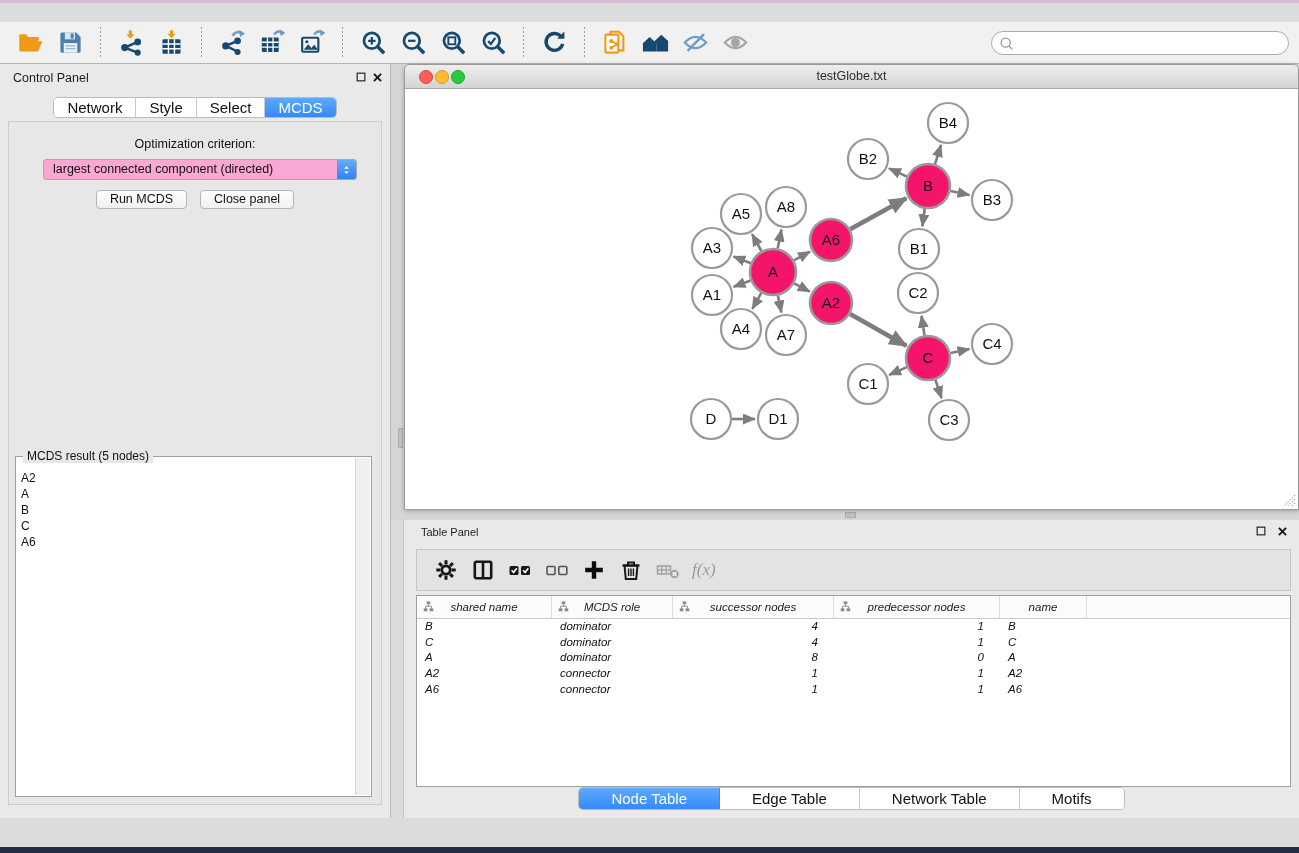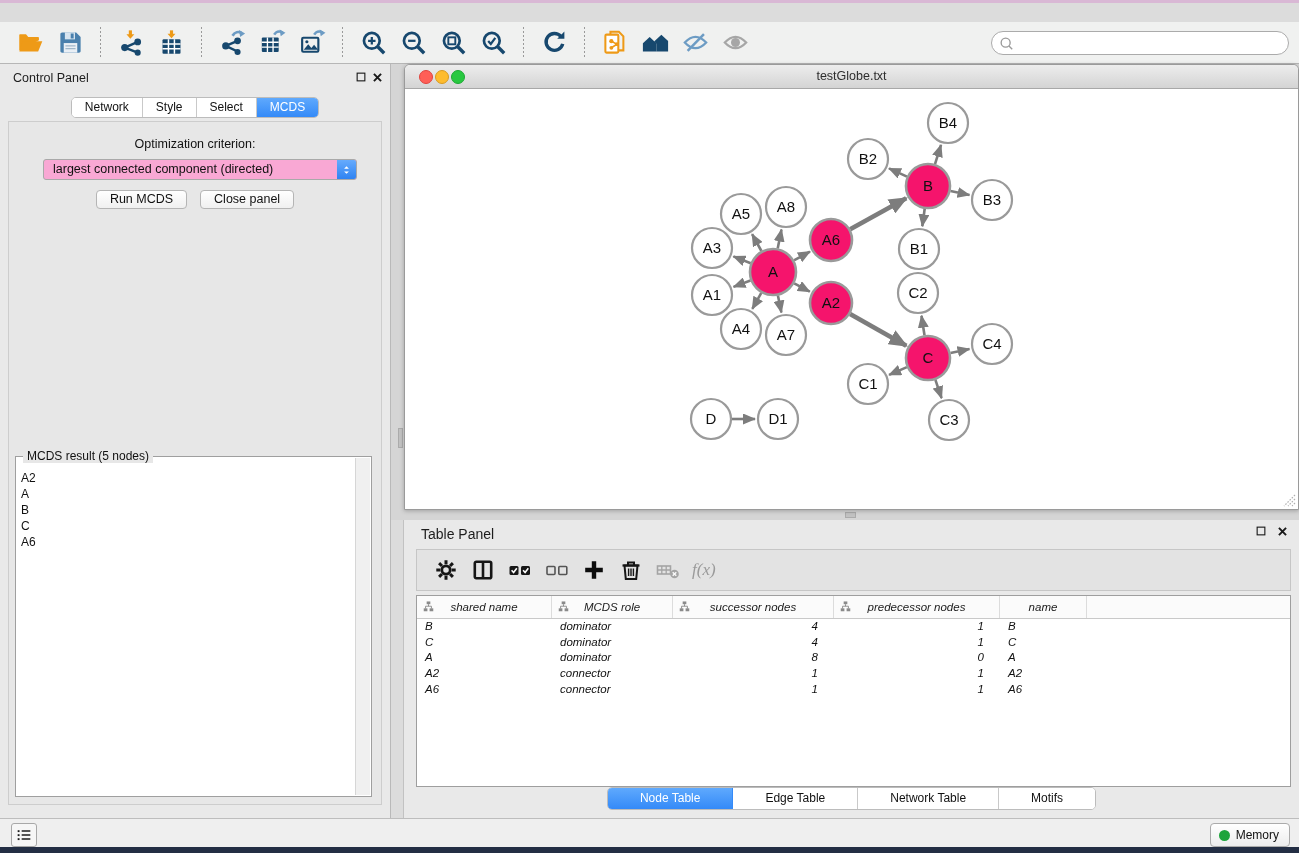--- a/index.html
+++ b/index.html
@@ -22,21 +22,21 @@
   .search-wrap svg{position:absolute;left:6px;top:3px;}
   .search-wrap input{position:absolute;left:26px;top:1px;width:260px;height:18px;border:none;outline:none;font-size:12px;background:transparent;}
   
   .content{position:absolute;left:0;top:64px;width:1299px;height:754px;}
   
   .control-panel{position:absolute;left:0;top:0;width:391px;height:754px;background:#e9e9e9;border-right:1px solid #b9b9b9;box-sizing:border-box;}
   .cp-title{position:absolute;left:13px;top:7px;font-size:12.5px;color:#1d1d1d;}
   .panel-float{position:absolute;width:16px;height:16px;top:5px;display:flex;align-items:center;justify-content:center;}
   .panel-close{position:absolute;width:16px;height:16px;top:5px;display:flex;align-items:center;justify-content:center;}
   .seg-tabs{display:flex;border:1px solid #bcbcbc;border-radius:5px;overflow:hidden;background:#fff;}
-  .seg-tab{padding:0 13px;height:19px;line-height:19px;font-size:12px;color:#111;background:#fff;border-right:1px solid #c9c9c9;cursor:default;}
+  .seg-tab{padding:0 13px;height:19px;line-height:19px;font-size:15px;color:#111;background:#fff;border-right:1px solid #c9c9c9;cursor:default;}
   .seg-tab:last-child{border-right:none;}
   .seg-tab.active{background:linear-gradient(#5fa9fd,#348af8);color:#fff;border-right-color:#348af8;}
   .cp-tabs{position:absolute;top:33px;left:0;right:0;display:flex;justify-content:center;}
   .cp-content{position:absolute;left:8px;right:8px;top:57px;bottom:13px;background:#e7e7e7;border:1px solid #cdcdcd;}
   .opt-label{position:absolute;top:15px;left:0;right:0;text-align:center;font-size:12.5px;color:#111;}
   .criterion{position:absolute;left:34px;top:37px;width:314px;height:21px;background:#f9a8d4;border:1px solid #a9a9a9;border-radius:3px;box-sizing:border-box;}
   .criterion .val{position:absolute;left:9px;top:0;line-height:19px;font-size:12.5px;color:#111;white-space:nowrap;}
   .criterion .stepper{position:absolute;right:0;top:0;width:19px;height:19px;background:linear-gradient(#66abfd,#2f83f2);border-radius:0 2px 2px 0;display:flex;align-items:center;justify-content:center;}
   .cp-buttons{position:absolute;top:68px;left:0;right:0;display:flex;justify-content:center;gap:13px;}
   .mac-btn{height:19px;line-height:17px;padding:0 13px;font-size:12.5px;color:#111;background:linear-gradient(#ffffff,#f0f0f0);border:1px solid #b5b5b5;border-radius:4px;font-family:"Liberation Sans",sans-serif;}
@@ -50,21 +50,21 @@
   .v-sliver{position:absolute;left:7px;top:364px;width:5px;height:20px;background:#c2c2c2;border:1px solid #ababab;box-sizing:border-box;}
   .h-sliver{position:absolute;left:454px;top:448px;width:11px;height:6px;background:#c2c2c2;border:1px solid #ababab;box-sizing:border-box;}
   .net-window{position:absolute;left:13px;top:0;width:895px;height:446px;background:#fff;border:1px solid #9a9a9a;border-radius:6px 6px 0 0;box-sizing:border-box;box-shadow:0 1px 4px rgba(0,0,0,.25);}
   .nw-titlebar{position:absolute;left:0;top:0;right:0;height:23px;background:linear-gradient(#ededed,#d4d4d4);border-bottom:1px solid #a8a8a8;border-radius:5px 5px 0 0;}
   .nw-titlebar .title{position:absolute;left:0;right:0;top:0;text-align:center;font-size:12.5px;line-height:22px;color:#2e2e2e;}
   .nw-tl{position:absolute;top:5px;width:12px;height:12px;border-radius:50%;}
   .nw-canvas-wrap{position:absolute;left:0;top:24px;right:0;bottom:0;overflow:hidden;}
   .resize-grip{position:absolute;right:2px;bottom:2px;}
   
   .table-panel{position:absolute;left:403px;top:456px;right:0;bottom:0;background:#e9e9e9;border-left:1px solid #c2c2c2;box-sizing:border-box;}
-  .tp-title{position:absolute;left:17px;top:6px;font-size:14px;color:#1d1d1d;}
+  .tp-title{position:absolute;left:17px;top:6px;font-size:11px;color:#1d1d1d;}
   .tp-toolbar{position:absolute;left:12px;right:8px;top:29px;height:42px;background:#e3e3e3;border:1px solid #c6c6c6;box-sizing:border-box;display:flex;align-items:center;padding-left:10px;}
   .tp-icon{width:26px;height:26px;display:flex;align-items:center;justify-content:center;margin:0 5.5px;}
   .fx-label{font-family:"Liberation Serif",serif;font-style:italic;font-size:17px;color:#9a9a9a;margin:0 6px;}
   .tp-table{position:absolute;left:12px;right:8px;top:75px;bottom:31px;background:#fff;border:1px solid #9e9e9e;overflow:hidden;font-style:italic;}
   .tt-header{display:flex;height:22px;background:#fbfbfb;border-bottom:1px solid #c9c9c9;}
   .tt-hcell{position:relative;border-right:1px solid #dcdcdc;box-sizing:border-box;display:flex;align-items:center;justify-content:center;font-size:11.5px;color:#1a1a1a;}
   .tt-hcell .attr-ic{position:absolute;left:6px;top:5px;}
   .tt-row{display:flex;height:15.7px;font-size:11.5px;color:#111;}
   .tt-cell{box-sizing:border-box;overflow:hidden;white-space:nowrap;line-height:15.7px;}
   .al{text-align:left;padding-left:8px;}
@@ -570,32 +570,14 @@
             <div class="seg-tab active">Node Table</div>
             <div class="seg-tab">Edge Table</div>
             <div class="seg-tab">Network Table</div>
             <div class="seg-tab">Motifs</div>
           </div>
       </div>
     </div>
 
   </div>
 
-  <div class="statusbar">
-    <div class="list-btn">
-      <svg width="16" height="16" viewBox="0 0 24 24">
-        <g stroke="#1c1c1c" stroke-width="2.4">
-            <path d="M8.5 6h13M8.5 12h13M8.5 18h13"></path>
-          </g>
-        <g fill="#1c1c1c">
-            <rect x="2.5" y="4.8" width="2.8" height="2.8"></rect>
-            <rect x="2.5" y="10.8" width="2.8" height="2.8"></rect>
-            <rect x="2.5" y="16.8" width="2.8" height="2.8"></rect>
-          </g>
-      </svg>
-    </div>
-    <div class="memory-btn">
-      <span class="memory-dot"></span>
-      <span>Memory</span>
-    </div>
-  </div>
   <div class="bottom-strip"></div>
 </div>
 
 </body></html>

